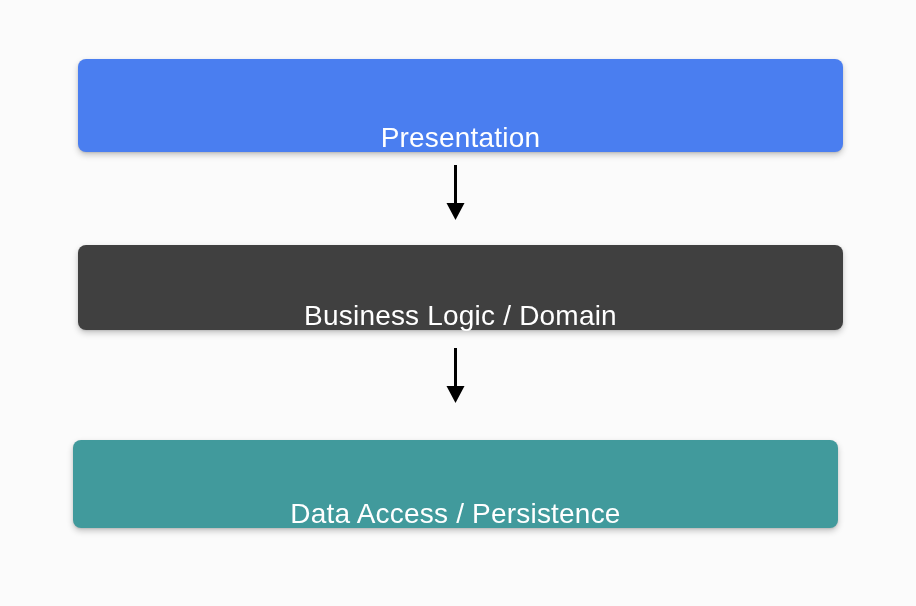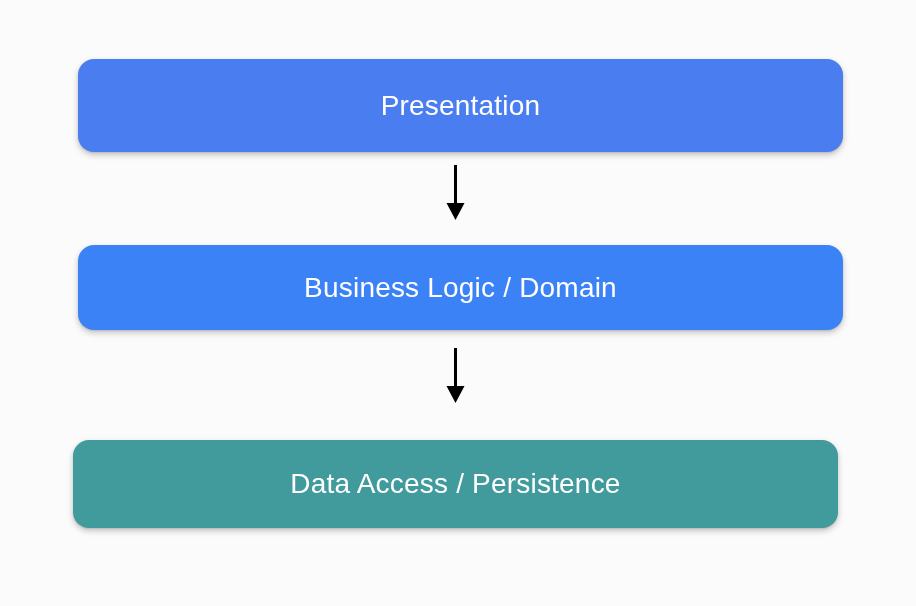--- a/index.html
+++ b/index.html
@@ -17,23 +17,23 @@
   #diagram {
     position: relative;
     width: 916px;
     height: 606px;
   }
 
   
   .layer-box {
     position: absolute;
     box-sizing: border-box;
-    border-radius: 16px;
+    border-radius: 8px;
     display: flex;
-    align-items: center;
+    align-items: flex-end;
     justify-content: center;
     box-shadow: 0 3px 6px rgba(0, 0, 0, 0.22),
                 0 1px 2px rgba(0, 0, 0, 0.10);
   }
 
   .layer-label {
     color: #ffffff;
     font-family: "Liberation Sans", sans-serif;
     font-size: 28px;
     font-weight: 400;
@@ -49,21 +49,21 @@
     width: 765px;
     height: 93px;
     background: #4a7ef0;
   }
 
   #box-business-logic {
     left: 78px;
     top: 245px;
     width: 765px;
     height: 85px;
-    background: #3b82f6;
+    background: #404040;
   }
 
   #box-data-access {
     left: 73px;
     top: 440px;
     width: 765px;
     height: 88px;
     background: #419a9c;
   }
 

